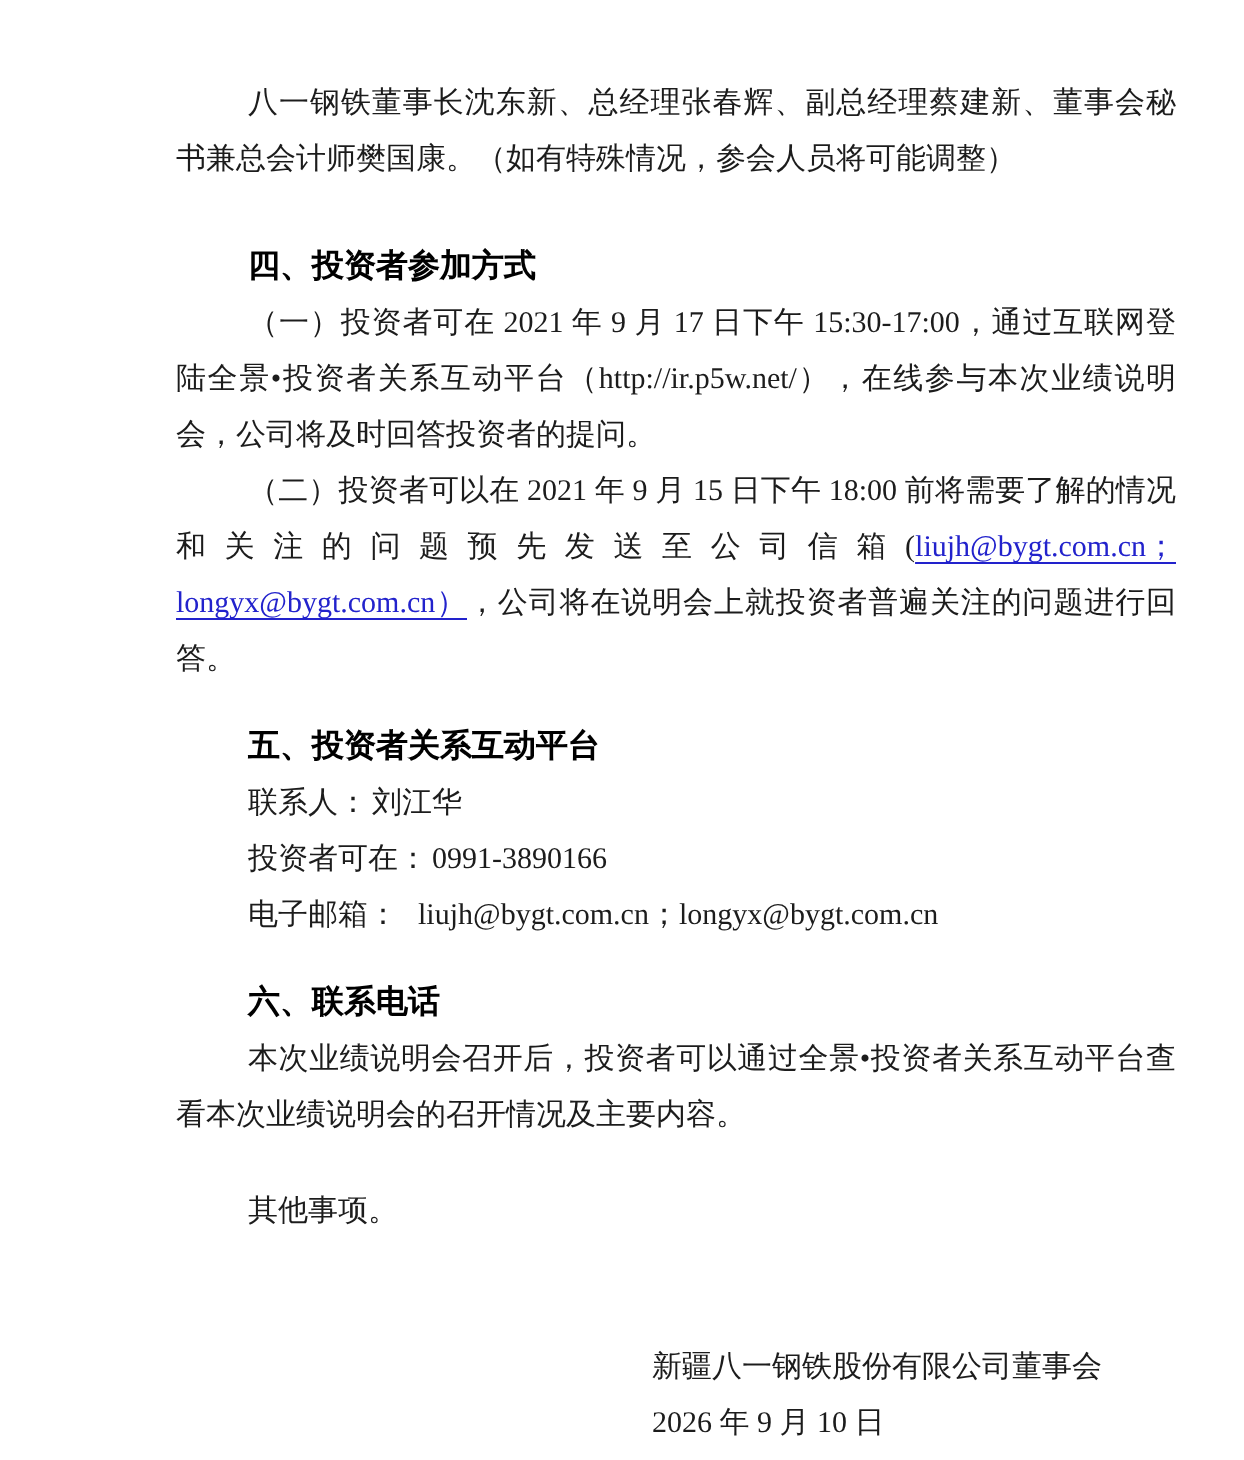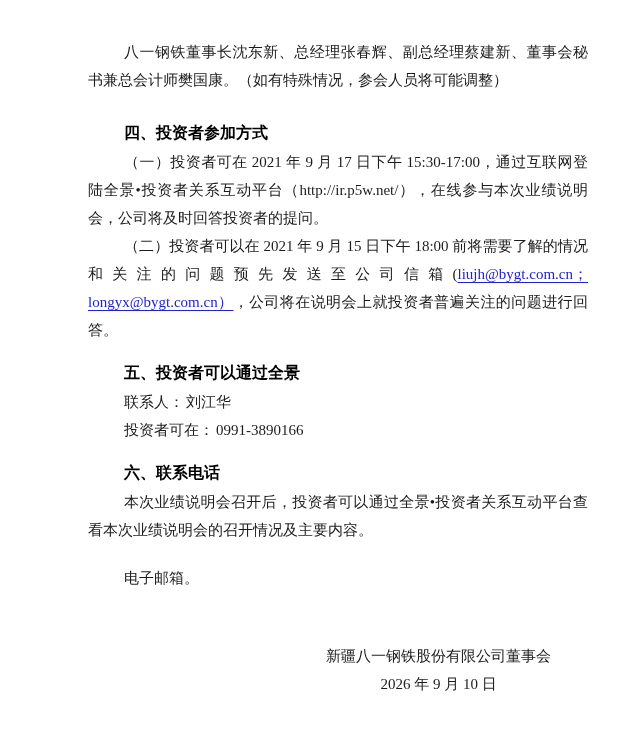--- a/index.html
+++ b/index.html
@@ -54,52 +54,53 @@
     margin-top: 20px;
     font-size: 15px;
     line-height: 28px;
     padding-left: 36px;
   }
   .signature-block {
     margin-top: 50px;
     margin-left: auto;
     margin-right: 37px;
     width: max-content;
-    text-align: center;
+    text-align: left;
   }
   .signature-line {
     font-size: 15px;
     line-height: 28px;
     color: #1c1c1c;
   }
 </style>
 </head>
 <body>
 
 <div class="page">
 
   <p class="para">八一钢铁董事长沈东新、总经理张春辉、副总经理蔡建新、董事会秘书兼总会计师樊国康。（如有特殊情况，参会人员将可能调整）</p>
 
   <div class="heading h4-gap">四、投资者参加方式</div>
 
   <p class="para">（一）投资者可在 2021 年 9 月 17 日下午 15:30-17:00，通过互联网登陆全景•投资者关系互动平台（http://ir.p5w.net/），在线参与本次业绩说明会，公司将及时回答投资者的提问。</p>
 
   <p class="para"><span>（二）投资者可以在 2021 年 9 月 15 日下午 18:00 前将需要了解的情况和关注的问题预先发送至公司信箱(</span><a class="email-link">liujh@bygt.com.cn；longyx@bygt.com.cn）</a><span>，公司将在说明会上就投资者普遍关注的问题进行回答。</span></p>
 
-  <div class="heading h5-gap">五、投资者可以通过全景</div>
+  <div class="heading h5-gap">五、投资者关系互动平台</div>
 
   <div class="contact-line"><span class="label">联系人：</span><span class="value">刘江华</span></div>
 
   <div class="contact-line"><span class="label">投资者可在：</span><span class="value">0991-3890166</span></div>
 
+  <div class="contact-line email-row"><span class="label">电子邮箱：</span><span class="value">liujh@bygt.com.cn；longyx@bygt.com.cn</span></div>
 
   <div class="heading h6-gap">六、联系电话</div>
 
   <p class="para">本次业绩说明会召开后，投资者可以通过全景•投资者关系互动平台查看本次业绩说明会的召开情况及主要内容。</p>
 
-  <div class="closing">电子邮箱。</div>
+  <div class="closing">其他事项。</div>
 
   <div class="signature-block">
     <div class="signature-line">新疆八一钢铁股份有限公司董事会</div>
     <div class="signature-line">2026 年 9 月 10 日</div>
   </div>
 
 </div>
 
 </body></html>

